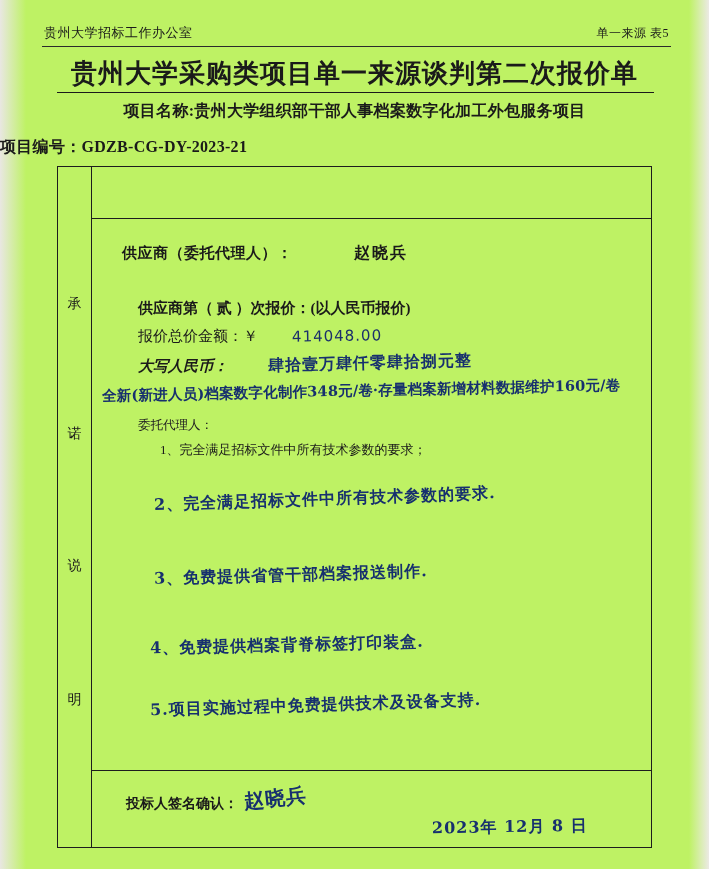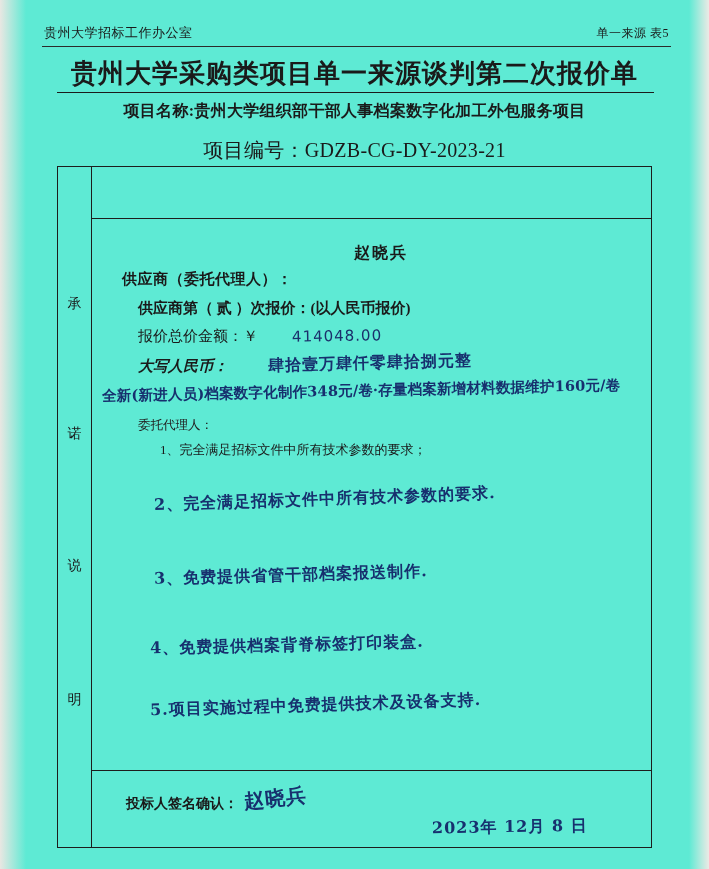--- a/index.html
+++ b/index.html
@@ -11,21 +11,21 @@
     width: 709px;
     height: 869px;
     position: relative;
     font-family: "Liberation Serif", "DejaVu Serif", serif;
     color: #1a1a1a;
     overflow: hidden;
   }
   .page {
     position: absolute;
     inset: 0;
-    background: #5eead4;
+    background: #bef264;
   }
   
   .page::before {
     content: "";
     position: absolute;
     left: 0; top: 0; bottom: 0;
     width: 26px;
     background: linear-gradient(to right, #e9e7e2, rgba(255,255,255,0));
     pointer-events: none;
   }
@@ -84,23 +84,22 @@
     left: 0; right: 0;
     text-align: center;
     font-size: 16px;
     font-weight: bold;
     letter-spacing: 0.3px;
   }
   .proj-no {
     position: absolute;
     top: 137px;
     left: 0; right: 0;
-    text-align: center;
-    font-size: 20px;
-    font-weight: normal;
+    font-size: 16px;
+    font-weight: bold;
     letter-spacing: 0.3px;
   }
 
   
   .frame {
     position: absolute;
     left: 57px;
     top: 166px;
     width: 595px;
     height: 682px;
@@ -145,21 +144,20 @@
     font-weight: bold;
     letter-spacing: 0.5px;
   }
   .supplier-agent {
     position: absolute;
     top: 77px;
     left: 30px;
     font-size: 15px;
     font-weight: bold;
     letter-spacing: 0.5px;
-    margin-top: 26px;
   }
   .agent-name {
     position: absolute;
     top: 76px;
     left: 262px;
     font-size: 16px;
     font-weight: bold;
     letter-spacing: 2px;
   }
 

